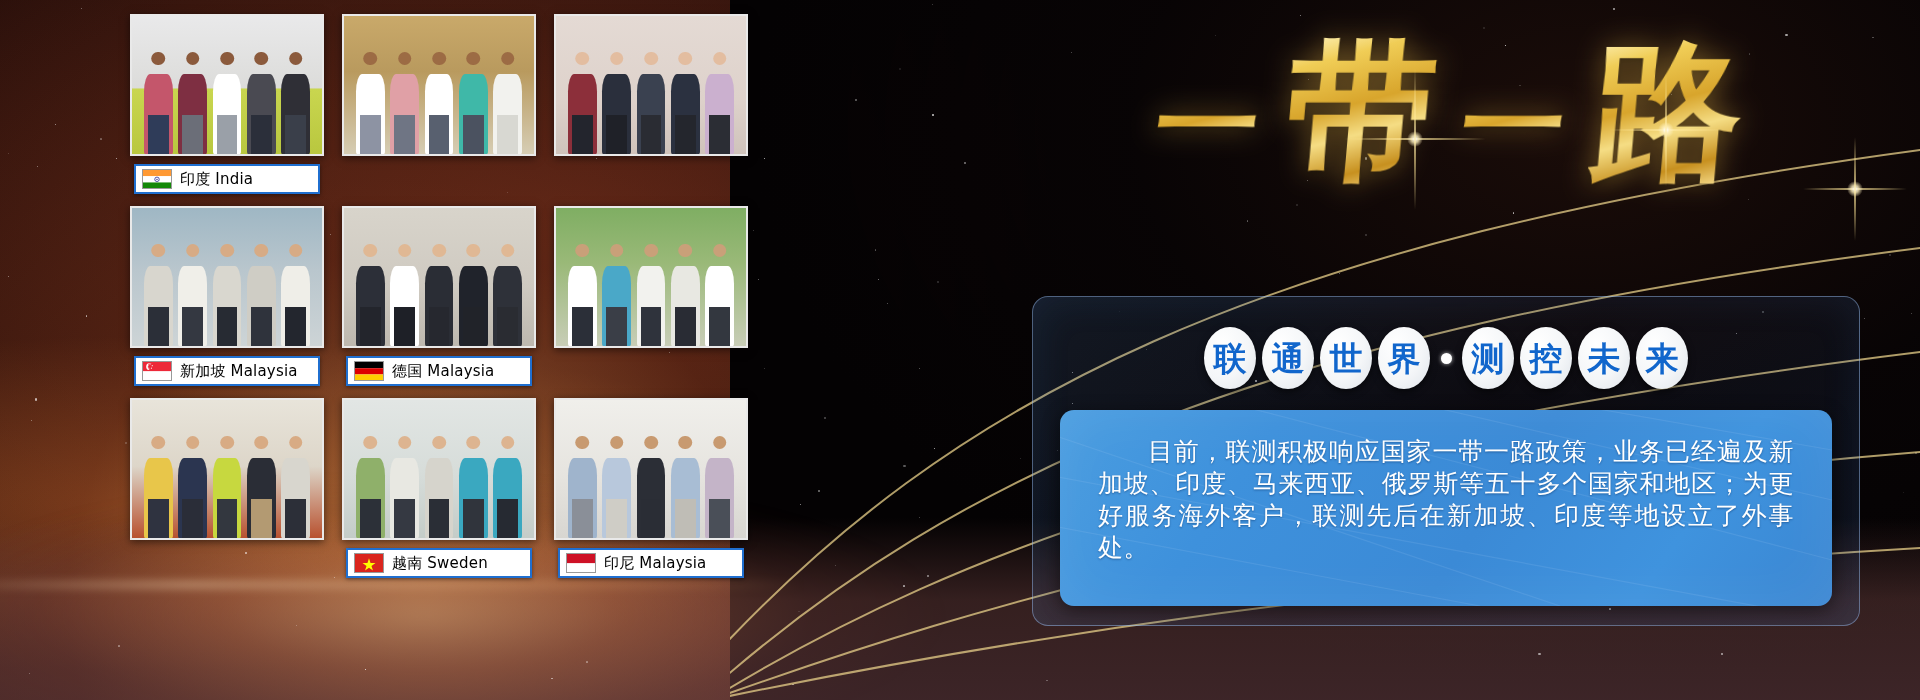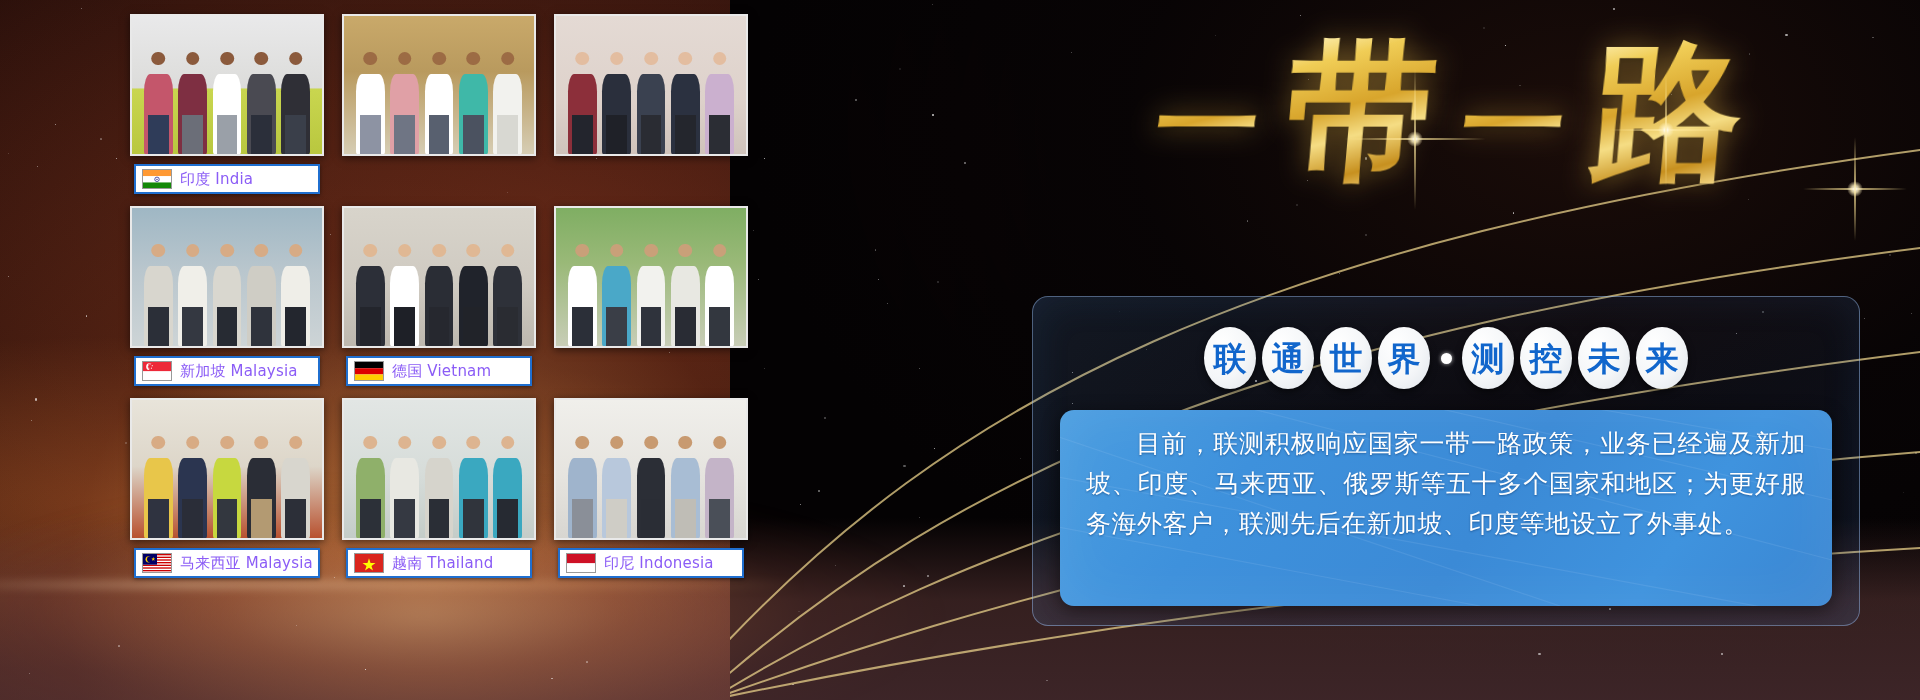--- a/index.html
+++ b/index.html
@@ -76,21 +76,21 @@
   .pp .legs{ position:absolute; bottom:0; left:18%; right:18%; height:38%; }
 
   .label{
     position:absolute; left:4px; top:150px; width:186px; height:30px;
     background:#fff; border:2px solid #1f6fd0;
     display:flex; align-items:center; gap:8px; padding:0 6px;
     box-shadow:0 1px 4px rgba(0,0,0,.5);
   }
   .flag{ width:30px; height:20px; flex:0 0 30px; border:1px solid #999; position:relative; overflow:hidden; background:#fff;}
   .label .txt{
-    font-size:15px; color:#8b5cf6; white-space:nowrap;
+    font-size:15px; color:#000000; white-space:nowrap;
     font-family:"DejaVu Sans","Liberation Sans",sans-serif;
     letter-spacing:.2px; line-height:1;
   }
 
   
   .calligraphy{
     position:absolute; left:1010px; top:6px; width:880px; height:210px;
     display:flex; align-items:center; justify-content:center; gap:26px;
   }
   .cg{
@@ -150,25 +150,25 @@
     background:linear-gradient(125deg,#4a9de0 0%,#3e91dc 25%,#3b8ad6 55%,#3f93de 78%,#3a86d2 100%);
     box-shadow:0 4px 18px rgba(0,0,0,.45), inset 0 0 60px rgba(255,255,255,.08);
     overflow:hidden;
     padding:14px 26px 10px;
   }
   .textbox .lines{ position:absolute; inset:0; opacity:.35; }
   .textbox p{
     position:relative;
     color:#ffffff;
     font-family:"DejaVu Sans","Liberation Sans",sans-serif;
-    font-size:25px; line-height:40px; letter-spacing:.5px;
+    font-size:25px; line-height:32px; letter-spacing:.5px;
     text-shadow:0 1px 2px rgba(0,40,90,.45);
     text-align:justify;
     text-indent:2em;
-    margin:0;
+    margin:12px;
   }
   .textbox p.last{ text-indent:2.2em; }
 </style>
 </head>
 <body>
 
 <div id="banner">
 
   <div class="bg-base"></div>
   <div class="bg-right-dark"></div>
@@ -530,21 +530,21 @@
               </div>
             </div>
           </div>
         </div>
         <div class="label">
           <span class="flag"><svg viewBox="0 0 30 20">
               <rect width="30" height="6.67" fill="#000"></rect>
               <rect y="6.67" width="30" height="6.67" fill="#dd0000"></rect>
               <rect y="13.34" width="30" height="6.66" fill="#ffce00"></rect>
             </svg></span>
-          <span class="txt">德国 Vietnam</span>
+          <span class="txt">德国 Malaysia</span>
         </div>
       </div>
       <div class="cell">
         <div class="photo">
           <div class="scene" style="background: linear-gradient(rgb(127, 174, 99) 0%, rgb(154, 185, 120) 40%, rgb(200, 205, 183) 100%);">
             <div class="people">
               <div class="pp">
                 <i class="head" style="background: rgb(201, 160, 121);"></i>
                 <i class="body" style="background: rgb(255, 255, 255);"></i>
                 <i class="legs" style="background: rgb(43, 47, 56);"></i>
@@ -597,39 +597,20 @@
                 <i class="body" style="background: rgb(42, 45, 54);"></i>
                 <i class="legs" style="background: rgb(179, 154, 114);"></i>
               </div>
               <div class="pp">
                 <i class="head" style="background: rgb(216, 171, 132);"></i>
                 <i class="body" style="background: rgb(216, 214, 206);"></i>
                 <i class="legs" style="background: rgb(44, 47, 56);"></i>
               </div>
             </div>
           </div>
-        </div>
-        <div class="label">
-          <span class="flag"><svg viewBox="0 0 30 20">
-              <rect width="30" height="20" fill="#fff"></rect>
-              <g fill="#cc0001">
-                <rect y="0" width="30" height="1.43"></rect>
-                <rect y="2.86" width="30" height="1.43"></rect>
-                <rect y="5.72" width="30" height="1.43"></rect>
-                <rect y="8.58" width="30" height="1.43"></rect>
-                <rect y="11.44" width="30" height="1.43"></rect>
-                <rect y="14.3" width="30" height="1.43"></rect>
-                <rect y="17.16" width="30" height="1.43"></rect>
-              </g>
-              <rect width="15" height="11.43" fill="#010066"></rect>
-              <circle cx="6" cy="5.7" r="3.3" fill="#ffcc00"></circle>
-              <circle cx="7.6" cy="5.7" r="3.3" fill="#010066"></circle>
-              <path d="M11 3.2 l0.55 1.5 1.6 0.05 -1.27 1 0.45 1.55 -1.33 -0.9 -1.33 0.9 0.45 -1.55 -1.27 -1 1.6 -0.05z" fill="#ffcc00"></path>
-            </svg></span>
-          <span class="txt">马来西亚 Malaysia</span>
         </div>
       </div>
       <div class="cell">
         <div class="photo">
           <div class="scene" style="background: linear-gradient(rgb(226, 230, 228) 0%, rgb(214, 220, 217) 55%, rgb(196, 204, 200) 100%);">
             <div class="people">
               <div class="pp">
                 <i class="head" style="background: rgb(221, 180, 144);"></i>
                 <i class="body" style="background: rgb(143, 176, 106);"></i>
                 <i class="legs" style="background: rgb(44, 48, 56);"></i>
@@ -655,21 +636,21 @@
                 <i class="legs" style="background: rgb(38, 42, 50);"></i>
               </div>
             </div>
           </div>
         </div>
         <div class="label">
           <span class="flag"><svg viewBox="0 0 30 20">
               <rect width="30" height="20" fill="#da251d"></rect>
               <path d="M15 4.6 l1.65 5.05 5.3 0 -4.3 3.12 1.65 5.05 -4.3 -3.12 -4.3 3.12 1.65 -5.05 -4.3 -3.12 5.3 0z" fill="#ff0"></path>
             </svg></span>
-          <span class="txt">越南 Thailand</span>
+          <span class="txt">越南 Sweden</span>
         </div>
       </div>
       <div class="cell">
         <div class="photo">
           <div class="scene" style="background: linear-gradient(rgb(240, 239, 235) 0%, rgb(230, 228, 223) 55%, rgb(216, 214, 209) 100%);">
             <div class="people">
               <div class="pp">
                 <i class="head" style="background: rgb(200, 154, 112);"></i>
                 <i class="body" style="background: rgb(159, 180, 204);"></i>
                 <i class="legs" style="background: rgb(138, 143, 152);"></i>
@@ -695,21 +676,21 @@
                 <i class="legs" style="background: rgb(74, 79, 88);"></i>
               </div>
             </div>
           </div>
         </div>
         <div class="label">
           <span class="flag"><svg viewBox="0 0 30 20">
               <rect width="30" height="10" fill="#ce1126"></rect>
               <rect y="10" width="30" height="10" fill="#fff"></rect>
             </svg></span>
-          <span class="txt">印尼 Indonesia</span>
+          <span class="txt">印尼 Malaysia</span>
         </div>
       </div>
     </div>
 
   <div class="calligraphy">
     <span class="cg s1">一</span>
     <span class="cg s2">带</span>
     <span class="cg s3">一</span>
     <span class="cg s4">路</span>
 

